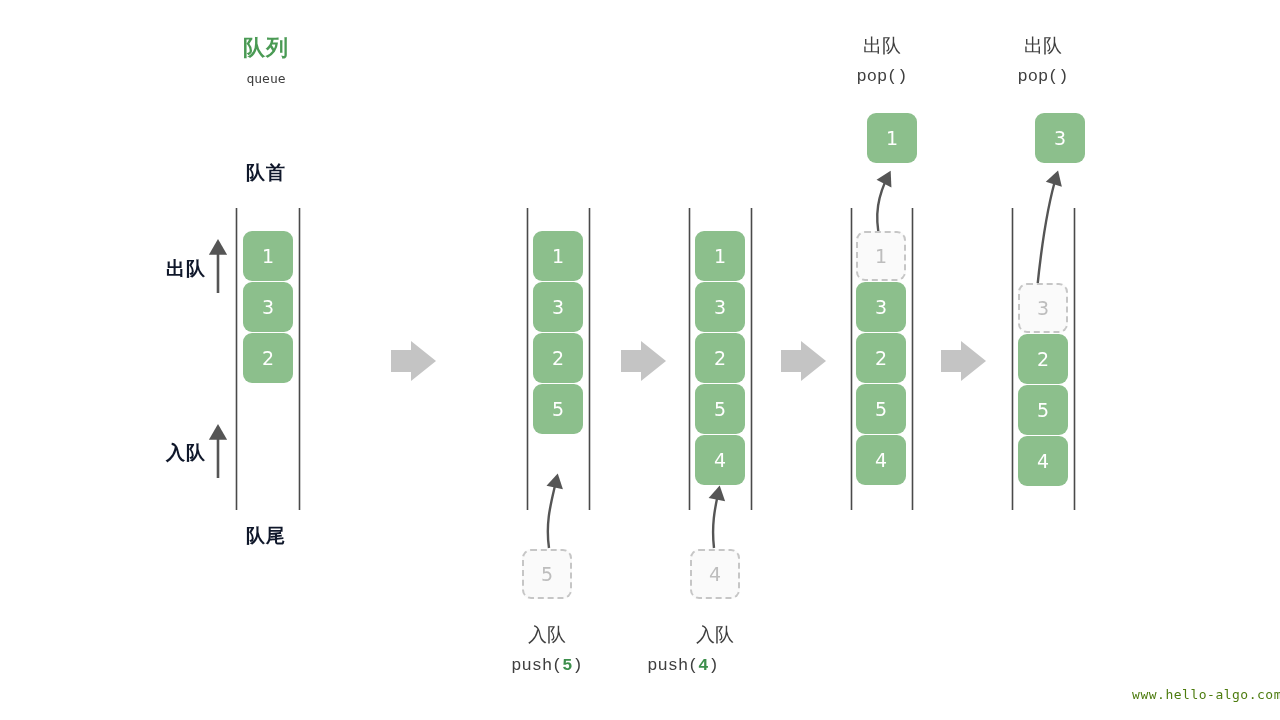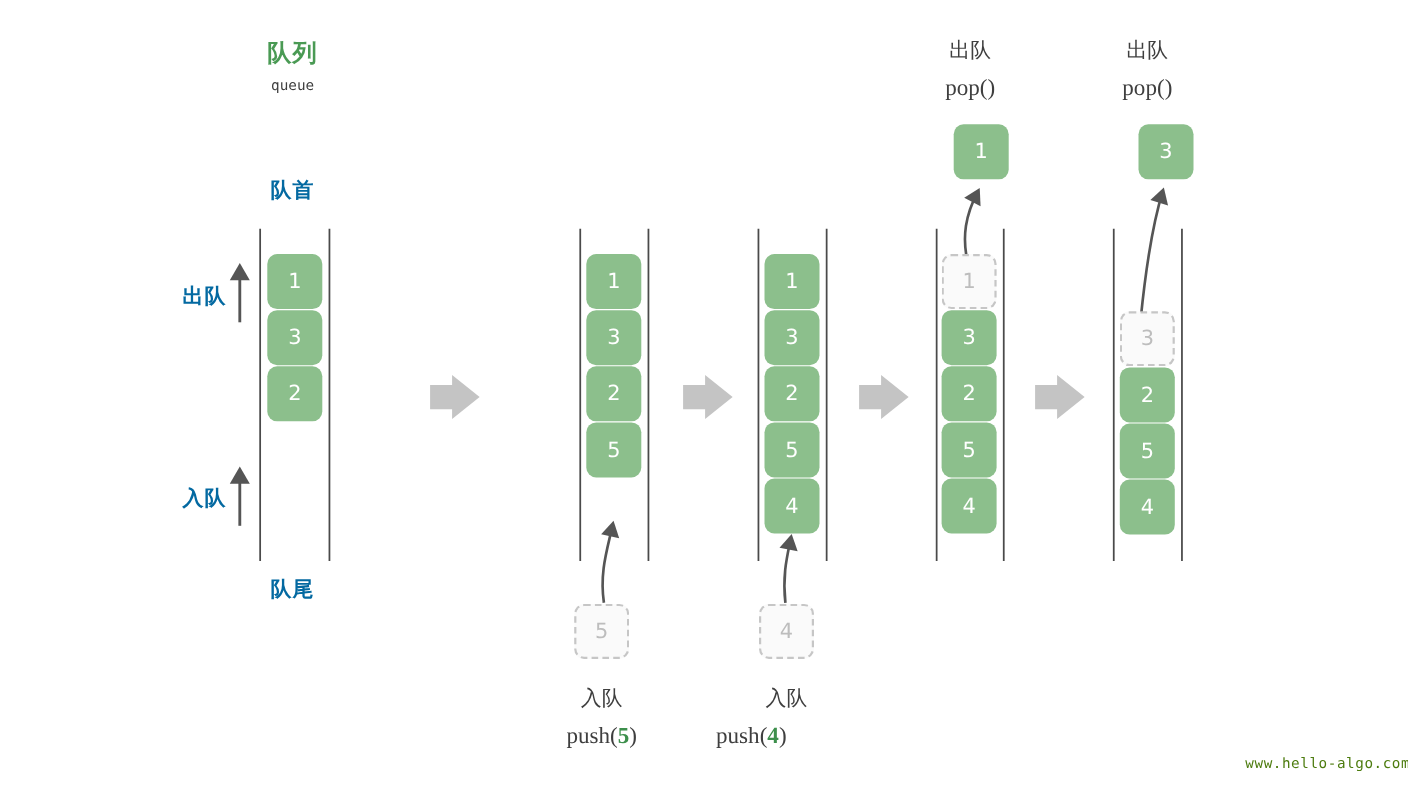--- a/index.html
+++ b/index.html
@@ -37,34 +37,34 @@
   }
   .title-en {
     font-family: "DejaVu Sans Mono", "Liberation Mono", monospace;
     font-size: 13px;
     color: #3f3f3f;
     text-align: center;
   }
   .side-label {
     font-weight: bold;
     font-size: 19px;
-    color: #0369a1;
+    color: #0f172a;
     text-align: center;
     letter-spacing: 1px;
     white-space: nowrap;
   }
   .op-label-cn {
     font-size: 19px;
     color: #3f3f3f;
     text-align: center;
     white-space: nowrap;
   }
   .op-label-code {
-    font-family: Liberation Serif, serif;
-    font-size: 21px;
+    font-family: Liberation Mono, monospace;
+    font-size: 17px;
     color: #3f3f3f;
     text-align: center;
     white-space: nowrap;
   }
   .op-label-code .arg { color: #3d8f4c; font-weight: bold; }
 
   
   .cell {
     width: 50px;
     height: 50px;

